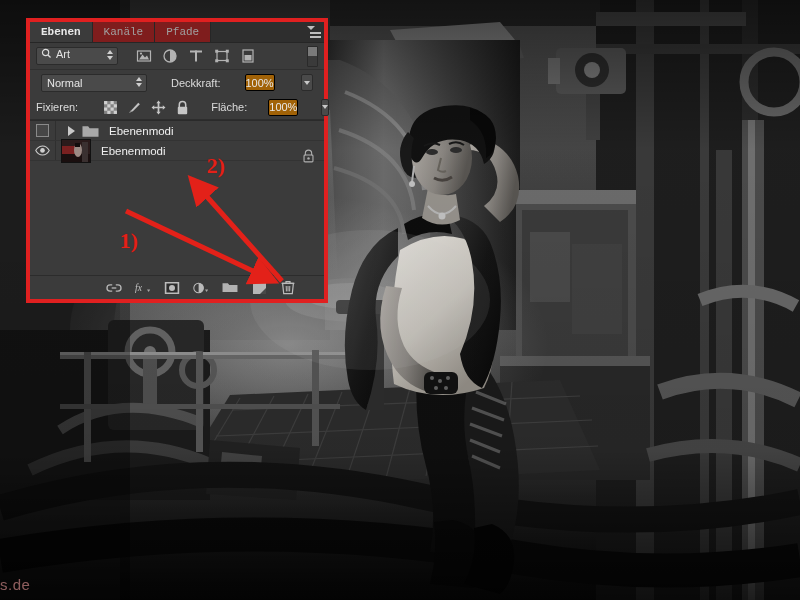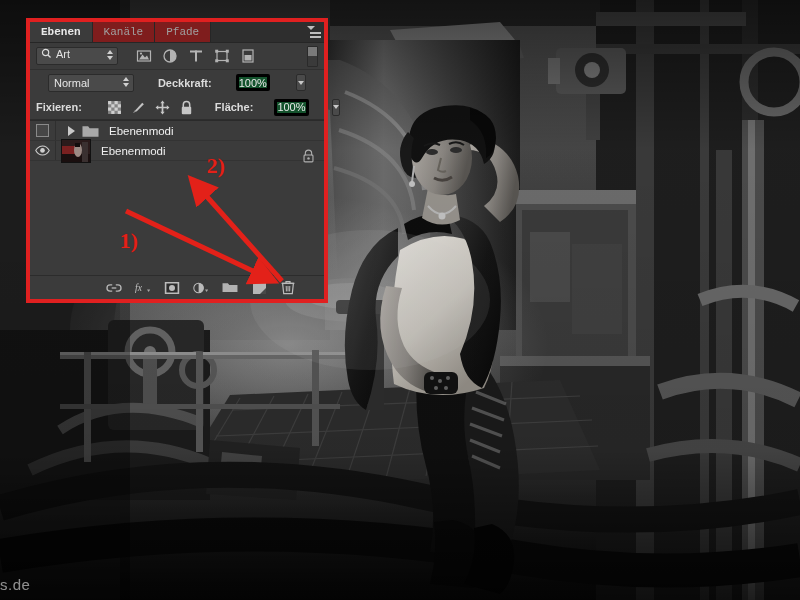--- a/index.html
+++ b/index.html
@@ -104,38 +104,38 @@
     width: 11px; height: 21px;
     background: linear-gradient(#7a7a7a 0 48%, #3a3a3a 48% 100%);
     border: 1px solid #2a2a2a;
     border-radius: 1px;
   }
 
   
   .blend-row {
     height: 25px;
     display: flex; align-items: center;
-    padding: 0 18px;
+    padding: 0 11px;
     gap: 24px;
   }
   .blend-select {
     width: 148px; height: 18px;
     background: #4a4a4a;
     border: 1px solid #2b2b2b;
     border-radius: 2px;
     display: flex; align-items: center;
     padding: 0 5px;
     position: relative;
     color: #e6e6e6; font-size: 11px;
   }
-  .lbl { font-size: 11px; color: #dcdcdc; white-space: nowrap; font-weight: bold;}
+  .lbl { font-size: 11px; color: #dcdcdc; white-space: nowrap; font-weight: normal;}
   .num-box {
     width: 40px; height: 17px;
-    background: #14532d;
-    border: 3px solid #000000;
+    background: #a16207;
+    border: 1px solid #000000;
     border-radius: 2px;
     display: flex; align-items: center; justify-content: center;
     font-size: 11px; color: #e8e8e8;
   }
   .drop-btn {
     width: 17px; height: 17px;
     background: #4a4a4a;
     border: 1px solid #2b2b2b;
     border-radius: 2px;
     display: flex; align-items: center; justify-content: center;
@@ -223,21 +223,21 @@
     font-family: "Liberation Serif", serif;
     font-size: 22px;
     font-weight: bold;
     text-shadow: 0 0 1px rgba(140,0,0,.6);
   }
 
   
   #watermark {
     position: absolute;
     left: 0px; bottom: 7px;
-    color: #ffffff;
+    color: #fca5a5;
     font-size: 15px;
     font-family: "Liberation Sans", sans-serif;
     opacity: .55;
     z-index: 15;
     letter-spacing: .5px;
   }
 </style>
 </head>
 <body>
 

